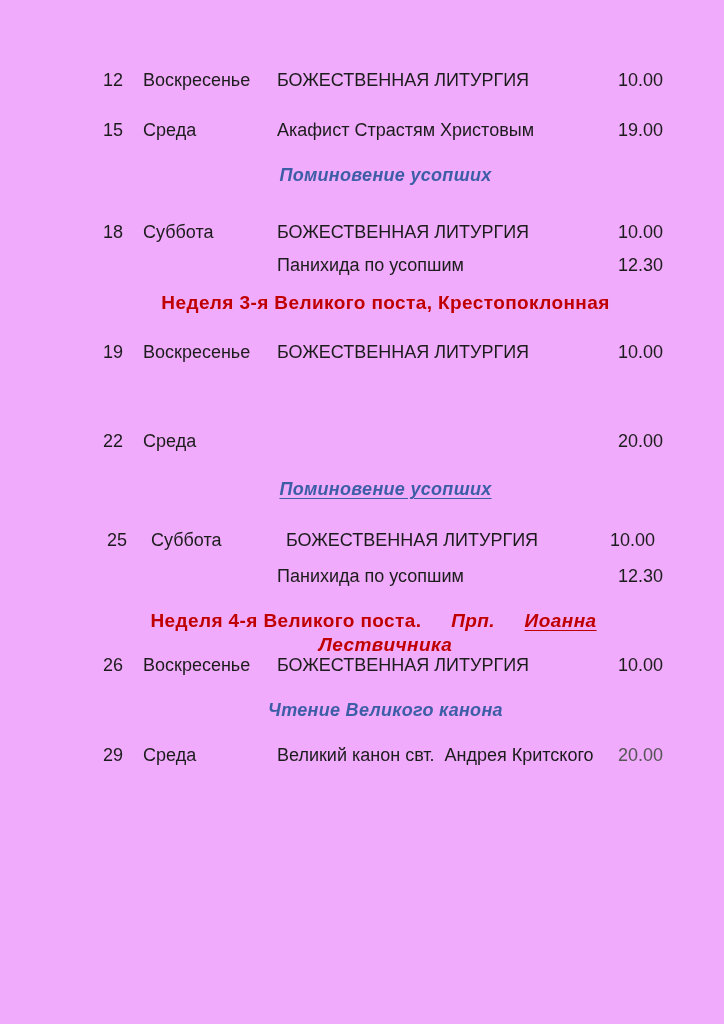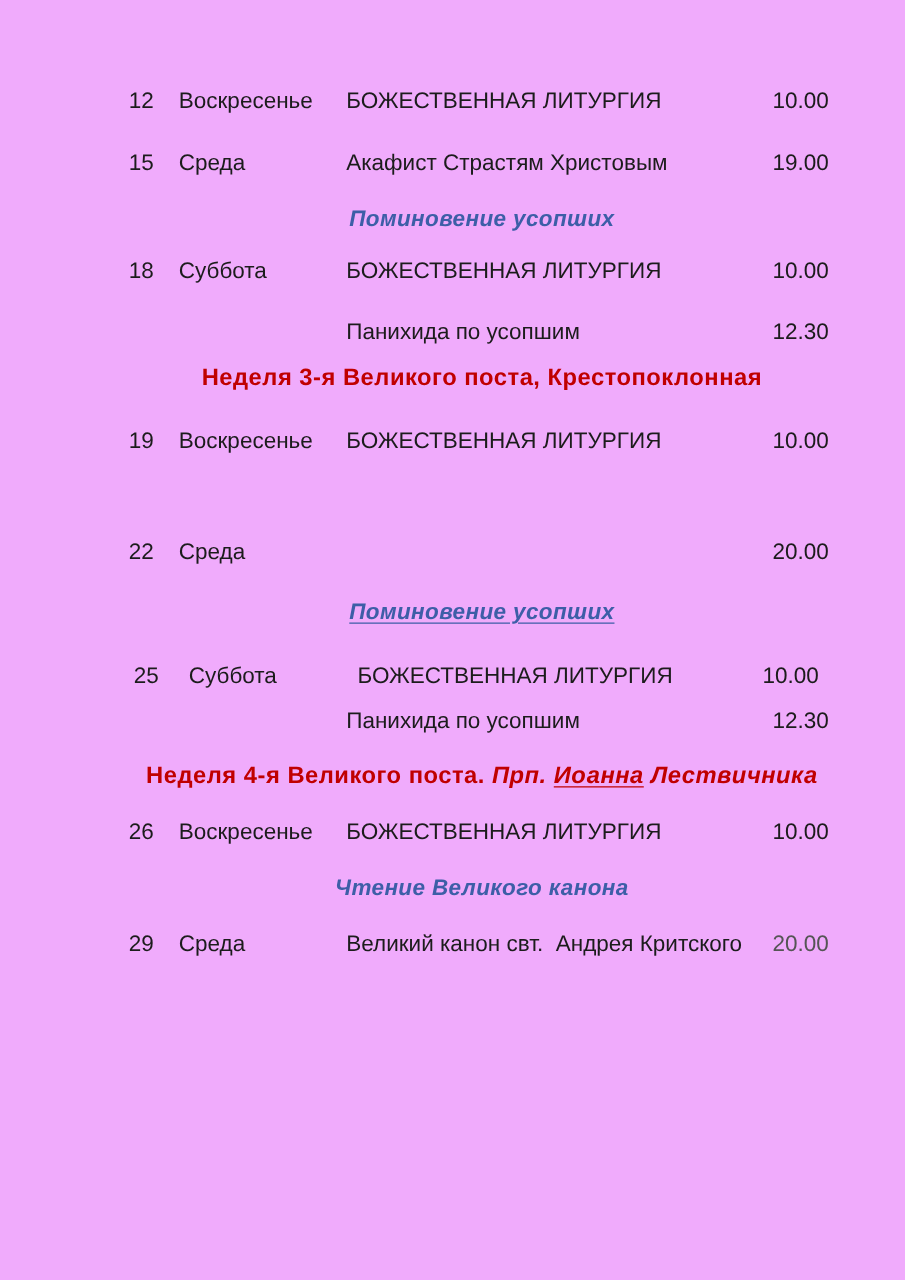--- a/index.html
+++ b/index.html
@@ -29,21 +29,21 @@
     color:#3d5ea7;font-size:18px;letter-spacing:0.3px;
   }
   .note.spread{letter-spacing:1.3px;}
   .note.u .txt{text-decoration:underline;text-underline-offset:3px;}
   
   .heading{
     left:103px;right:56px;text-align:center;
     font-weight:bold;color:#c00000;font-size:19px;letter-spacing:0.4px;
   }
   .heading span{white-space:pre-wrap;}
-  .heading .it{font-style:italic;}
+  .heading .it{font-style:italic;margin-left:24px;}
   .heading .u{text-decoration:underline;text-underline-offset:3px;}
 </style>
 </head>
 <body>
 
 <div class="page">
 
   <div class="line row" style="top:68px">
     <span class="num">12</span>
     <span class="day">Воскресенье</span>
@@ -55,21 +55,21 @@
     <span class="num">15</span>
     <span class="day">Среда</span>
     <span class="service">Акафист Страстям Христовым</span>
     <span class="time">19.00</span>
   </div>
 
   <div class="line note" style="top:163px">
     <span class="txt">Поминовение усопших</span>
   </div>
 
-  <div class="line row" style="top:204px">
+  <div class="line row" style="top:220px">
     <span class="num">18</span>
     <span class="day">Суббота</span>
     <span class="service">БОЖЕСТВЕННАЯ ЛИТУРГИЯ</span>
     <span class="time">10.00</span>
   </div>
 
   <div class="line row" style="top:253px">
     <span class="num"></span>
     <span class="day"></span>
     <span class="service">Панихида по усопшим</span>

